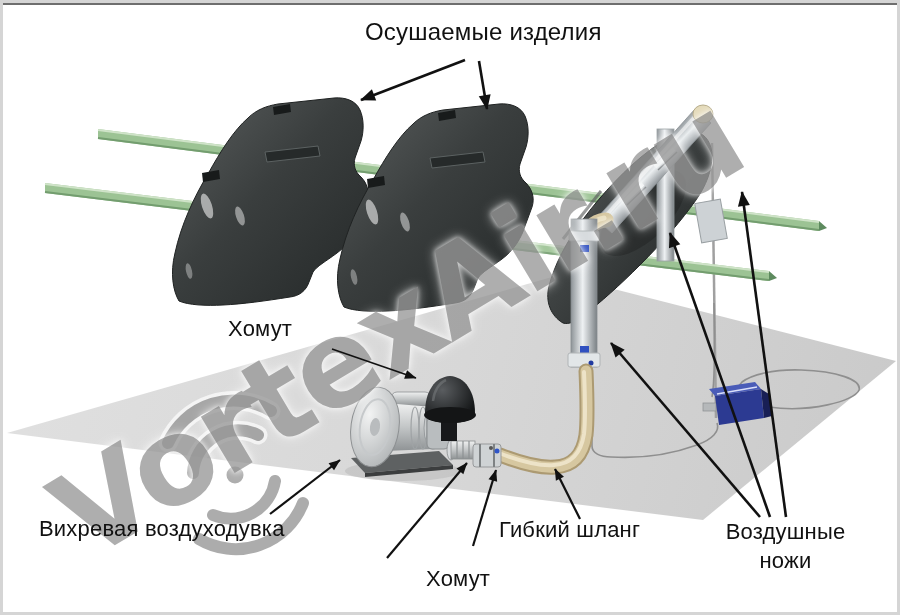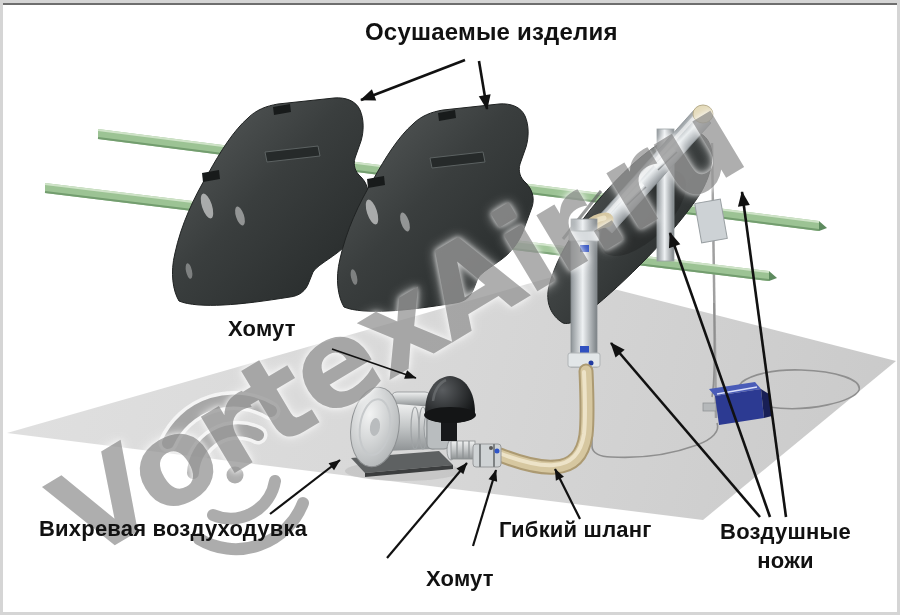--- a/index.html
+++ b/index.html
@@ -9,21 +9,21 @@
     border:3px solid var(--border,#d5d5d5);
     box-sizing:border-box;
     font-family:"Liberation Sans",sans-serif;
   }
   .topline{position:absolute;left:0;top:0;width:100%;height:2px;background:#4a4a4a;opacity:.8;z-index:9;}
   svg{position:absolute;left:0;top:0;}
   #scene{z-index:1;}
   #overlay{z-index:5;}
   .lbl{
     position:absolute;z-index:6;
-    font-weight:bold;font-size:22px;line-height:26px;
+    font-weight:normal;font-size:22px;line-height:26px;
     color:var(--label-text,#111);letter-spacing:.2px;white-space:nowrap;
   }
   .lbl-title{font-size:24px;}
   .lbl-knives{white-space:normal;width:165px;text-align:center;line-height:29px;}
   .watermark-text{
     position:absolute;left:84px;top:448px;z-index:3;
     transform:rotate(-31deg);transform-origin:0 112px;
     font-family:"DejaVu Sans",sans-serif;font-weight:900;
     font-size:120px;letter-spacing:-3px;white-space:nowrap;
     color:var(--watermark-gray,#989898);opacity:.78;

